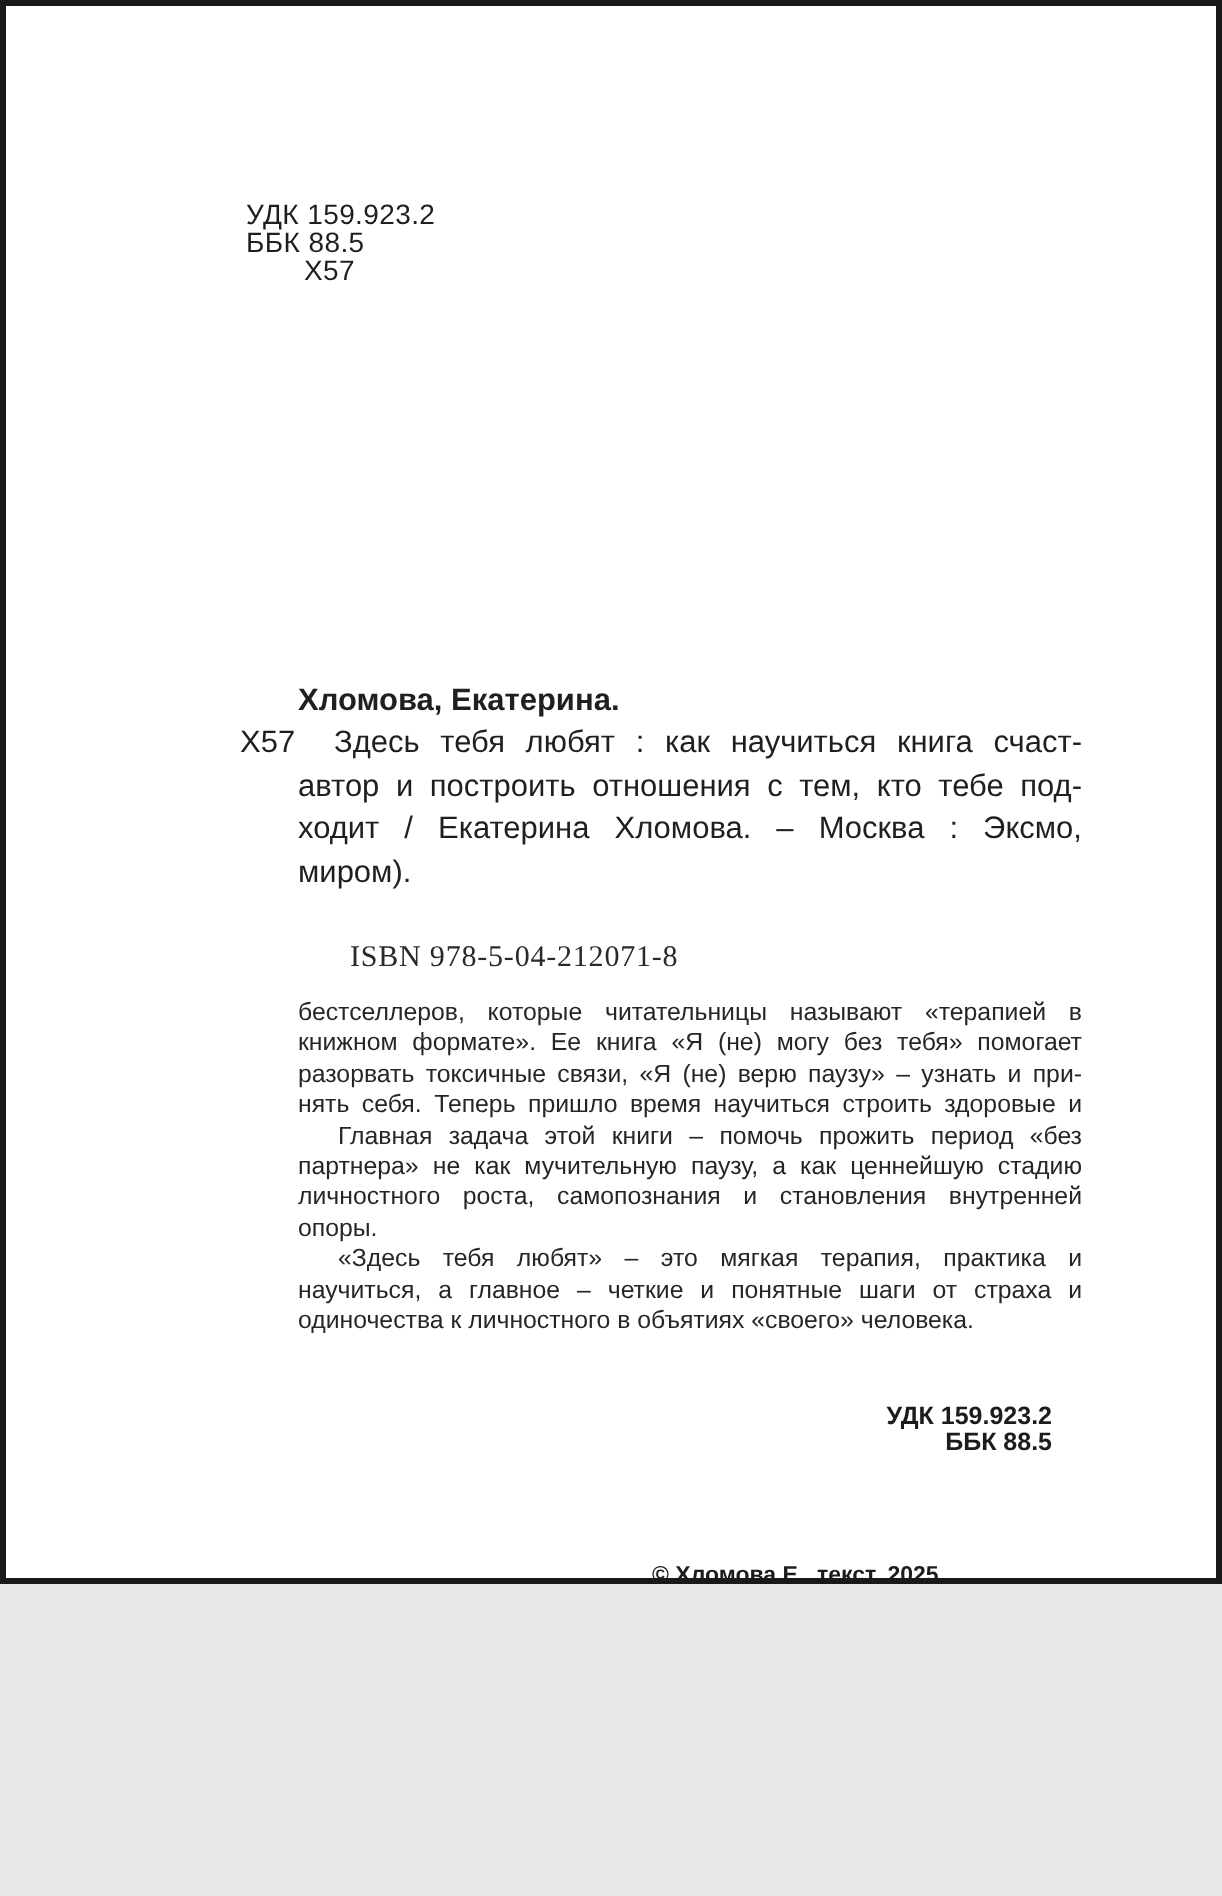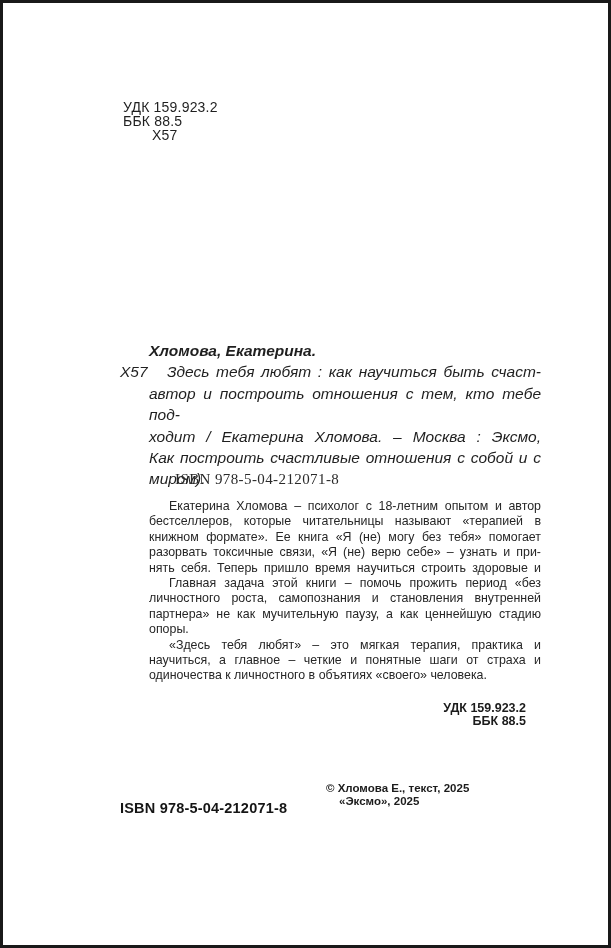--- a/index.html
+++ b/index.html
@@ -1,30 +1,30 @@
 <!DOCTYPE html>
 <html><head>
 <meta charset="utf-8">
 <style>
   html,body{margin:0;padding:0;background:#e8e8e8;}
   .page{
     position:relative;
-    width:611px;height:948px;
+    width:611px;height:792px;
     box-sizing:border-box;
     background:#ffffff;
     border:3px solid #191919;
     font-family:"Liberation Sans", sans-serif;
     color:#1f1f1f;
     overflow:hidden;
   }
   
   .top-codes{position:absolute;left:120px;top:97px;font-size:14px;line-height:14px;letter-spacing:.2px;}
   .top-codes .sign{padding-left:29px;}
   
-  .card{position:absolute;left:146px;top:337px;width:392px;font-size:15.5px;line-height:21.4px;font-style:italic;}
+  .card{position:absolute;left:146px;top:337px;width:392px;font-size:15.5px;line-height:21.4px;}
   .card .heading{font-weight:bold;}
   .card .hang{position:absolute;left:-29px;top:21.4px;}
   .jline{text-align:justify;text-align-last:justify;}
   .lastline{text-align:center;text-align-last:left;}
   .ind{padding-left:18px;}
   
   .isbn-mid{position:absolute;left:172px;top:468px;font-family:"Liberation Serif", serif;font-size:15px;letter-spacing:.4px;color:#2a2a2a;}
   
   .annotation{position:absolute;left:146px;top:496px;width:392px;font-size:12.4px;line-height:15.4px;color:#262626;}
   .annotation .ind{padding-left:20px;}
@@ -42,41 +42,39 @@
 
   <div class="top-codes">
     <div>УДК 159.923.2</div>
     <div>ББК 88.5</div>
     <div class="sign">Х57</div>
   </div>
 
   <div class="card">
     <div class="heading">Хломова, Екатерина.</div>
     <span class="hang">Х57</span>
-    <div class="jline ind">Здесь тебя любят : как научиться быть счаст-</div>
+    <div class="jline ind">Здесь тебя любят : как научиться книга счаст-</div>
     <div class="jline">автор и построить отношения с тем, кто тебе под-</div>
     <div class="jline">ходит / Екатерина Хломова. – Москва : Эксмо,</div>
-    <div class="jline">Как построить счастливые отношения с собой и с</div>
     <div class="lastline">миром).</div>
   </div>
 
   <div class="isbn-mid">ISBN 978-5-04-212071-8</div>
 
   <div class="annotation">
     <div>
-      <div class="jline ind">Екатерина Хломова – психолог с 18-летним опытом и автор</div>
       <div class="jline">бестселлеров, которые читательницы называют «терапией в</div>
       <div class="jline">книжном формате». Ее книга «Я (не) могу без тебя» помогает</div>
-      <div class="jline">разорвать токсичные связи, «Я (не) верю себе» – узнать и при-</div>
+      <div class="jline">разорвать токсичные связи, «Я (не) верю паузу» – узнать и при-</div>
       <div class="jline">нять себя. Теперь пришло время научиться строить здоровые и</div>
     </div>
     <div>
       <div class="jline ind">Главная задача этой книги – помочь прожить период «без</div>
+      <div class="jline">партнера» не как мучительную паузу, а как ценнейшую стадию</div>
       <div class="jline">личностного роста, самопознания и становления внутренней</div>
-      <div class="jline">партнера» не как мучительную паузу, а как ценнейшую стадию</div>
       <div class="lastline">опоры.</div>
     </div>
     <div>
       <div class="jline ind">«Здесь тебя любят» – это мягкая терапия, практика и</div>
       <div class="jline">научиться, а главное – четкие и понятные шаги от страха и</div>
       <div class="lastline">одиночества к личностного в объятиях «своего» человека.</div>
     </div>
   </div>
 
   <div class="codes-right">

